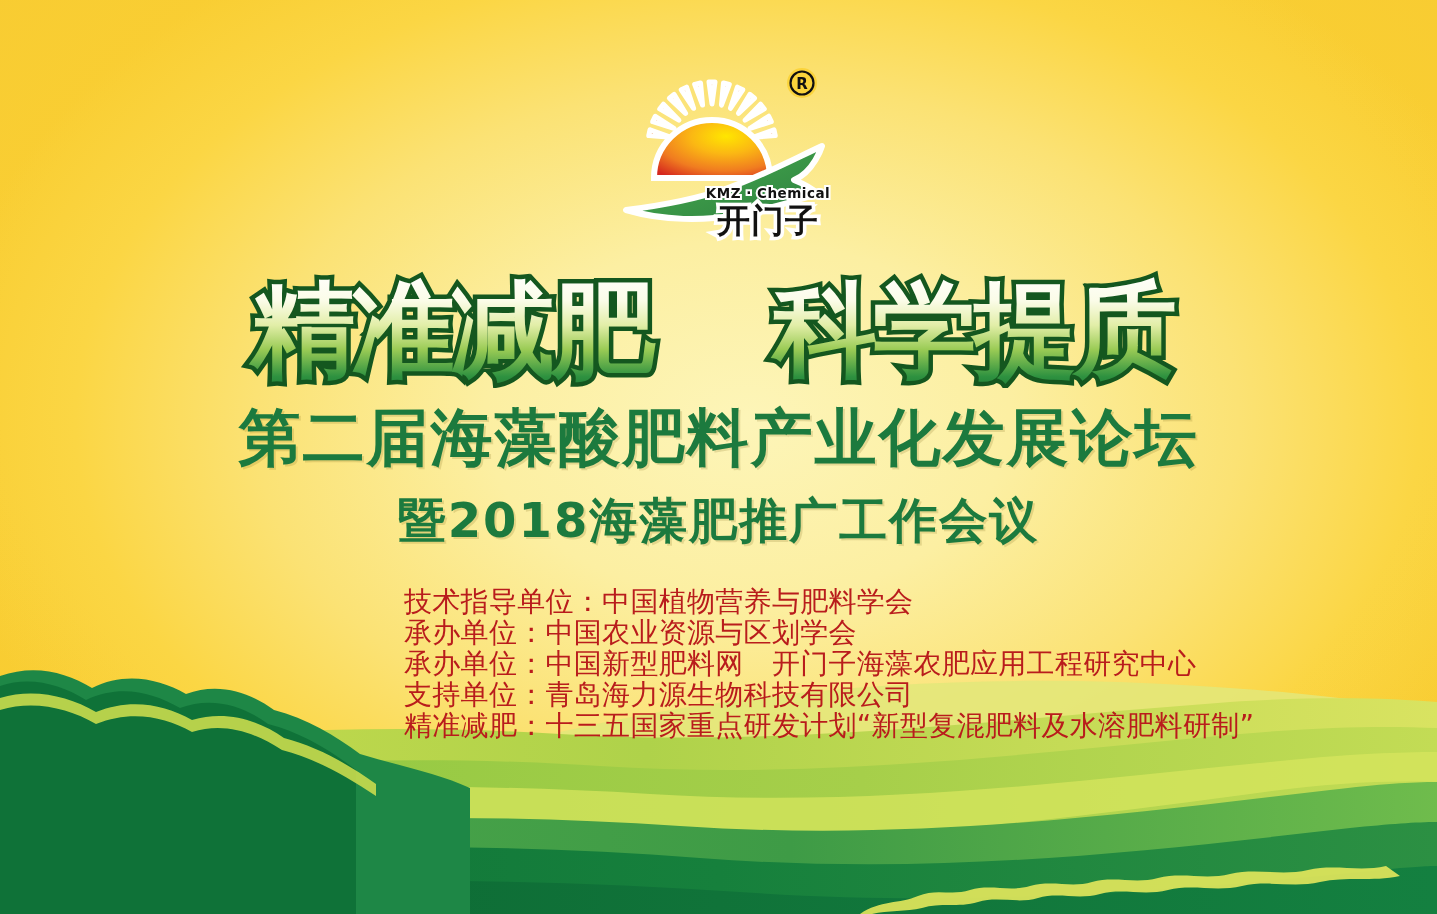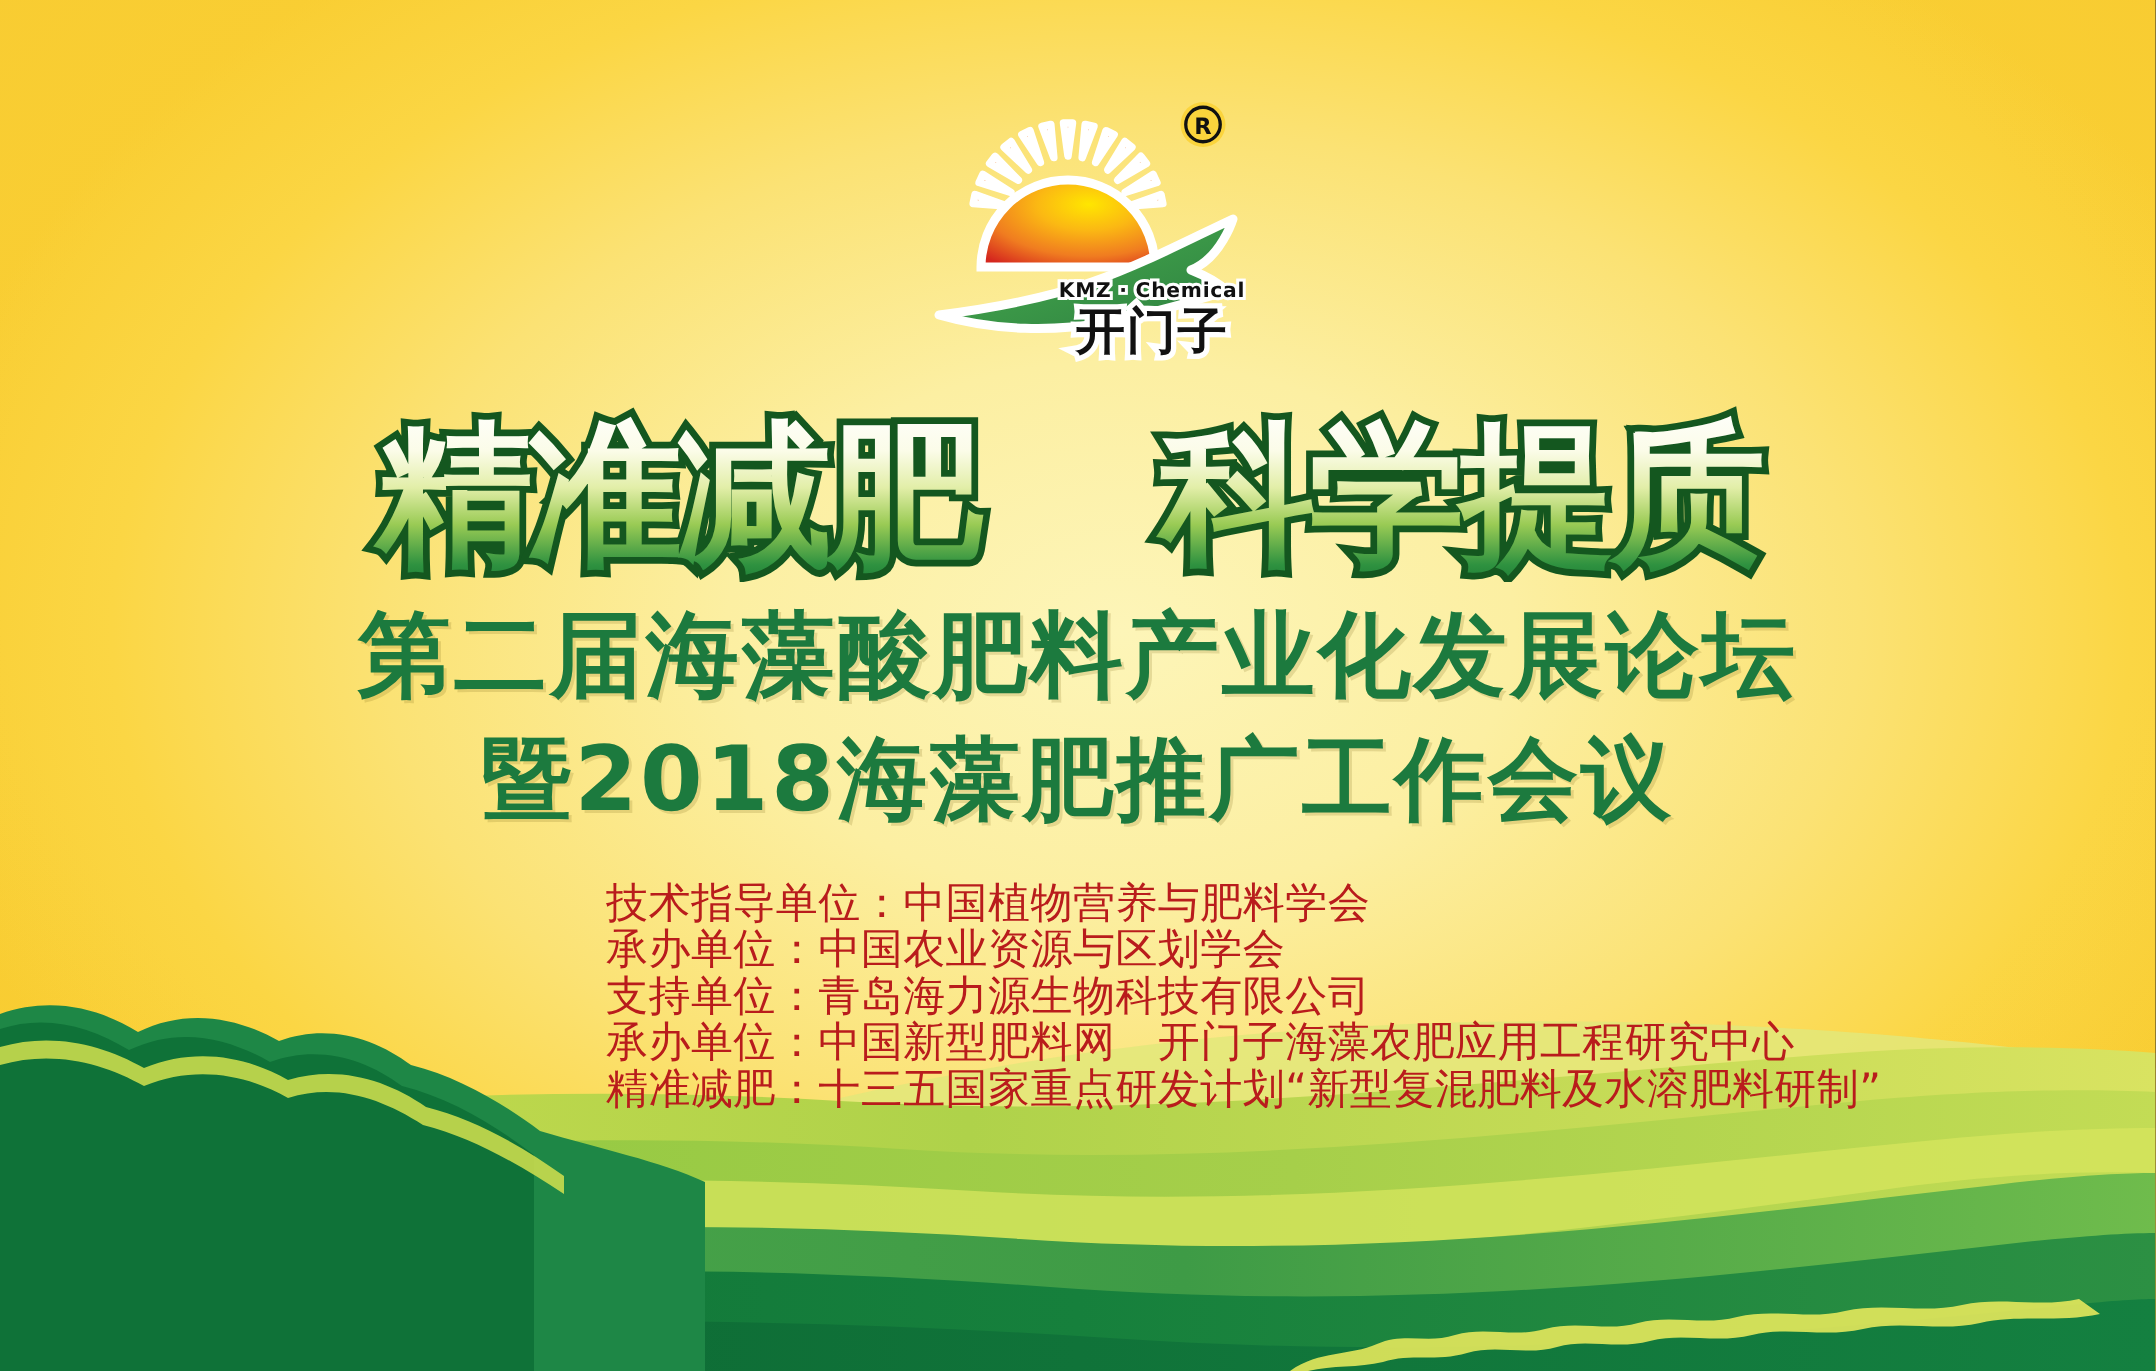--- a/index.html
+++ b/index.html
@@ -71,21 +71,21 @@
   }
   .subtitle-1 {
     top: 404px;
     font-size: 62px;
     line-height: 68px;
     letter-spacing: 2px;
     font-family: Liberation Serif, serif;
   }
   .subtitle-2 {
     top: 486px;
-    font-size: 60px;
+    font-size: 48px;
     line-height: 68px;
     letter-spacing: 2px;
   }
 
   
   .info-block {
     position: absolute;
     left: 404px;
     top: 586px;
     width: 760px;
@@ -257,19 +257,19 @@
       </g>
     </svg>
   </div>
 
   <div class="subtitle-1">第二届海藻酸肥料产业化发展论坛</div>
   <div class="subtitle-2">暨2018海藻肥推广工作会议</div>
 
   <div class="info-block">
     <div class="info-line">技术指导单位：中国植物营养与肥料学会</div>
     <div class="info-line">承办单位：中国农业资源与区划学会</div>
+    <div class="info-line">承办单位：中国新型肥料网　开门子海藻农肥应用工程研究中心</div>
     <div class="info-line">支持单位：青岛海力源生物科技有限公司</div>
-    <div class="info-line">承办单位：中国新型肥料网　开门子海藻农肥应用工程研究中心</div>
     <div class="info-line">精准减肥：十三五国家重点研发计划“新型复混肥料及水溶肥料研制”</div>
   </div>
 
 
 </div>
 
 </body></html>

